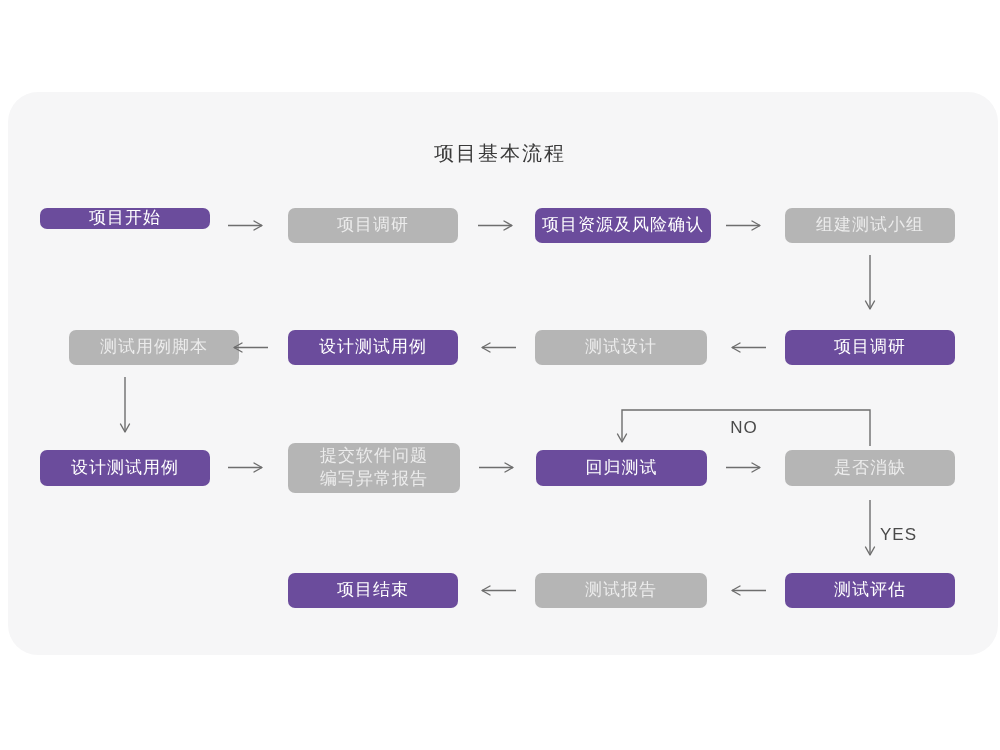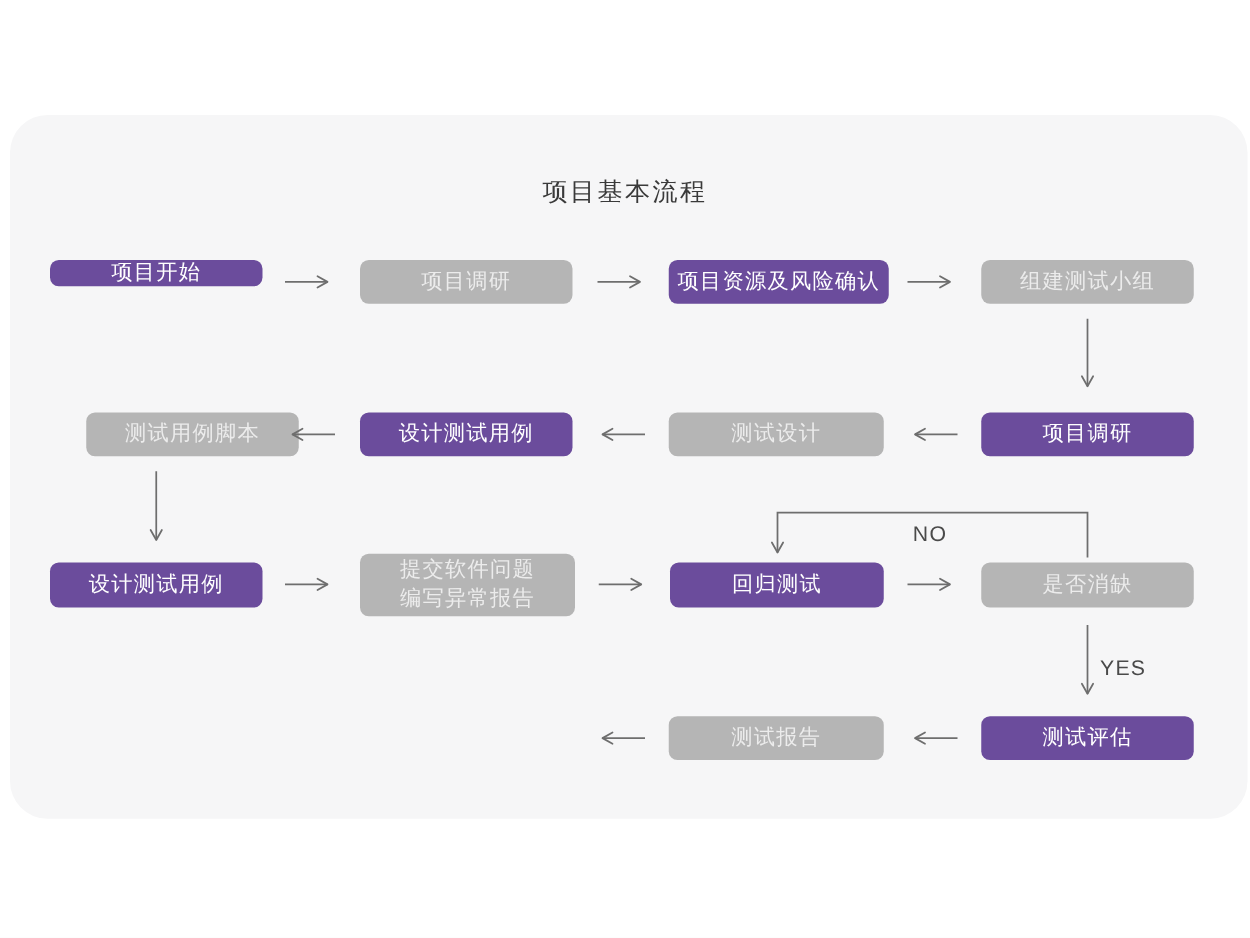--- a/index.html
+++ b/index.html
@@ -104,20 +104,21 @@
   <div class="node gray" style="left:40px;  top:330px; width:170px; height:35px;margin-left:29px;">测试用例脚本</div>
 
   <div class="node purple" style="left:40px;  top:450px; width:170px; height:36px;">设计测试用例</div>
   <div class="node gray" style="left:288px; top:443px; width:172px; height:50px;">提交软件问题
 编写异常报告</div>
   <div class="node purple" style="left:536px; top:450px; width:171px; height:36px;">回归测试</div>
   <div class="node gray" style="left:785px; top:450px; width:170px; height:36px;">是否消缺</div>
 
   <div class="node purple" style="left:785px; top:573px; width:170px; height:35px;">测试评估</div>
   <div class="node gray" style="left:535px; top:573px; width:172px; height:35px;">测试报告</div>
+  <div class="node purple" style="left:288px; top:573px; width:170px; height:35px;">项目结束</div>
 
   <svg class="arrows" viewBox="0 0 1000 750" xmlns="http://www.w3.org/2000/svg">
     <defs>
       <marker id="ah" markerUnits="userSpaceOnUse" markerWidth="16" markerHeight="16" refX="11" refY="7" orient="auto">
         <path class="arrowhead-path" d="M3,2.5 L11,7 L3,11.5"></path>
       </marker>
     </defs>
 
     <line class="flow-line" x1="228" y1="225.5" x2="262" y2="225.5" marker-end="url(#ah)"></line>
     <line class="flow-line" x1="478" y1="225.5" x2="512" y2="225.5" marker-end="url(#ah)"></line>

